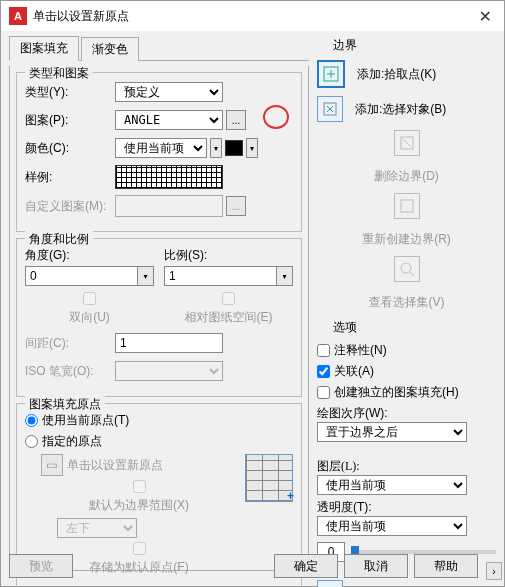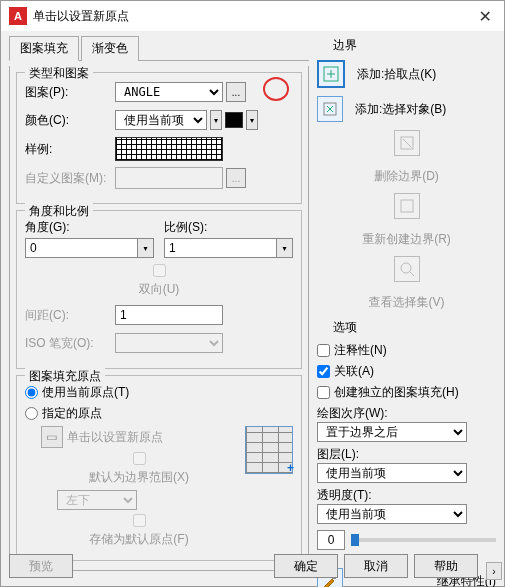--- a/index.html
+++ b/index.html
@@ -36,21 +36,21 @@
     align-items: center;
     justify-content: center;
     margin-right: 6px;
   }
   .title-text { flex: 1; }
   .close-x { font-size: 16px; color: #333; cursor: default; padding: 0 4px; }
   .body { display: flex; padding: 4px 8px 8px 8px; height: calc(100% - 68px); }
   .left-pane { width: 300px; }
   .right-pane { flex: 1; padding-left: 8px; }
   
-  .tabs { display: flex; border-bottom: 1px solid #aaa; margin-bottom: 6px; }
+  .tabs { display: flex; border-bottom: 1px solid #aaa; margin-bottom: 6px; align-items: flex-end; }
   .tab {
     padding: 3px 10px;
     border: 1px solid #aaa;
     border-bottom: none;
     background: #f0f0f0;
     position: relative;
     top: 1px;
     margin-right: 2px;
   }
   .tab.active { background: #f0f0f0; border-bottom: 1px solid #f0f0f0; z-index: 2; }
@@ -221,20 +221,28 @@
     <div class="left-pane">
       <div class="tabs">
         <div class="tab active">图案填充</div>
         <div class="tab">渐变色</div>
       </div>
       <div class="tab-panel">
 
         <div class="group" style="position:relative;">
           <span class="group-title">类型和图案</span>
 
+          <div class="row">
+            <span class="label">类型(Y):</span>
+            <div class="control-area">
+              <select style="width:108px;">
+                <option>预定义</option>
+              </select>
+            </div>
+          </div>
 
           <div class="row" style="position:relative;">
             <span class="label">图案(P):</span>
             <div class="control-area">
               <select style="width:108px;font-family:monospace;">
                 <option>ANGLE</option>
               </select>
               <span class="mini-btn">...</span>
             </div>
             <span class="highlight-circle" style="left:238px; top:-4px;"></span>
@@ -286,20 +294,24 @@
                 <span class="dd">▾</span>
               </div>
             </div>
           </div>
 
           <div class="two-col" style="margin-top:6px;">
             <div class="col check-row row-disabled">
               <input type="checkbox" disabled="" style="">
               <span>双向(U)</span>
             </div>
+            <div class="col check-row row-disabled">
+              <input type="checkbox" disabled="" style="">
+              <span>相对图纸空间(E)</span>
+            </div>
           </div>
 
           <div class="row" style="margin-top:2px;">
             <span class="label label-disabled">间距(C):</span>
             <div class="control-area">
               <input type="text" class="textbox" style="width: 108px;" value="1">
             </div>
           </div>
 
           <div class="row">
@@ -416,21 +428,21 @@
         <span>创建独立的图案填充(H)</span>
       </div>
 
       <div style="margin-top:4px;">
         <span>绘图次序(W):</span><br>
         <select class="opt-select">
           <option>置于边界之后</option>
         </select>
       </div>
 
-      <div style="margin-top:4px;">
+      <div style="margin-top:16px;font-family:Liberation Serif, serif;">
         <span>图层(L):</span><br>
         <select class="opt-select">
           <option>使用当前项</option>
         </select>
       </div>
 
       <div style="margin-top:4px;">
         <span>透明度(T):</span><br>
         <select class="opt-select">
           <option>使用当前项</option>

